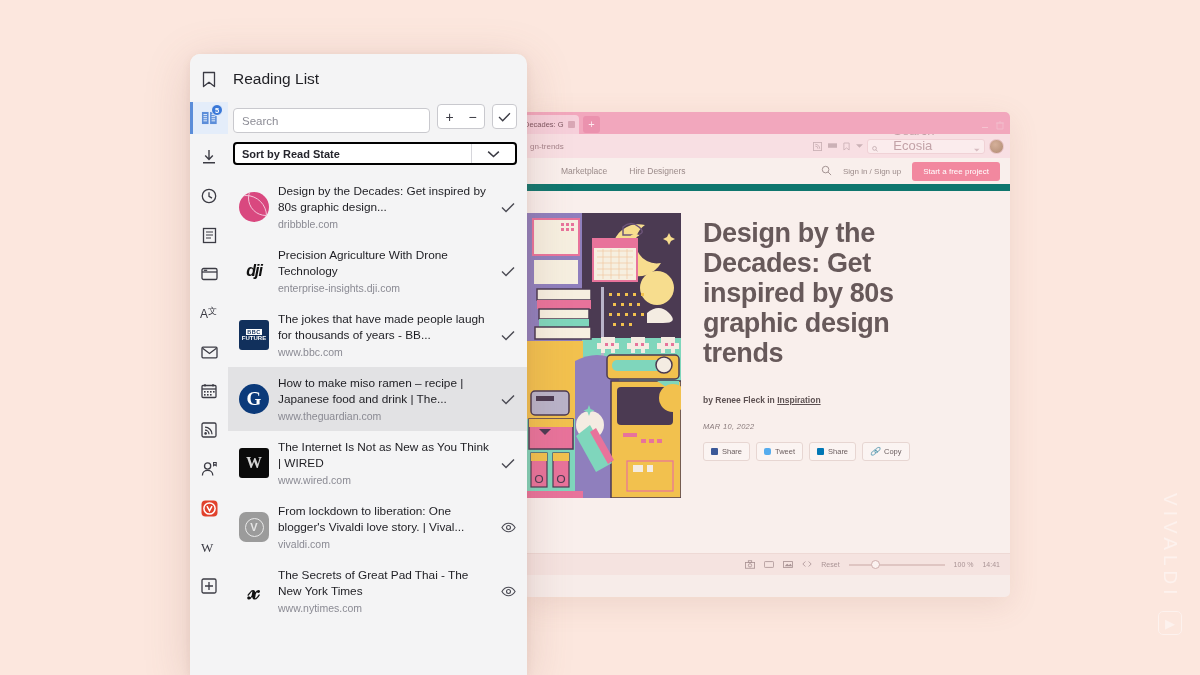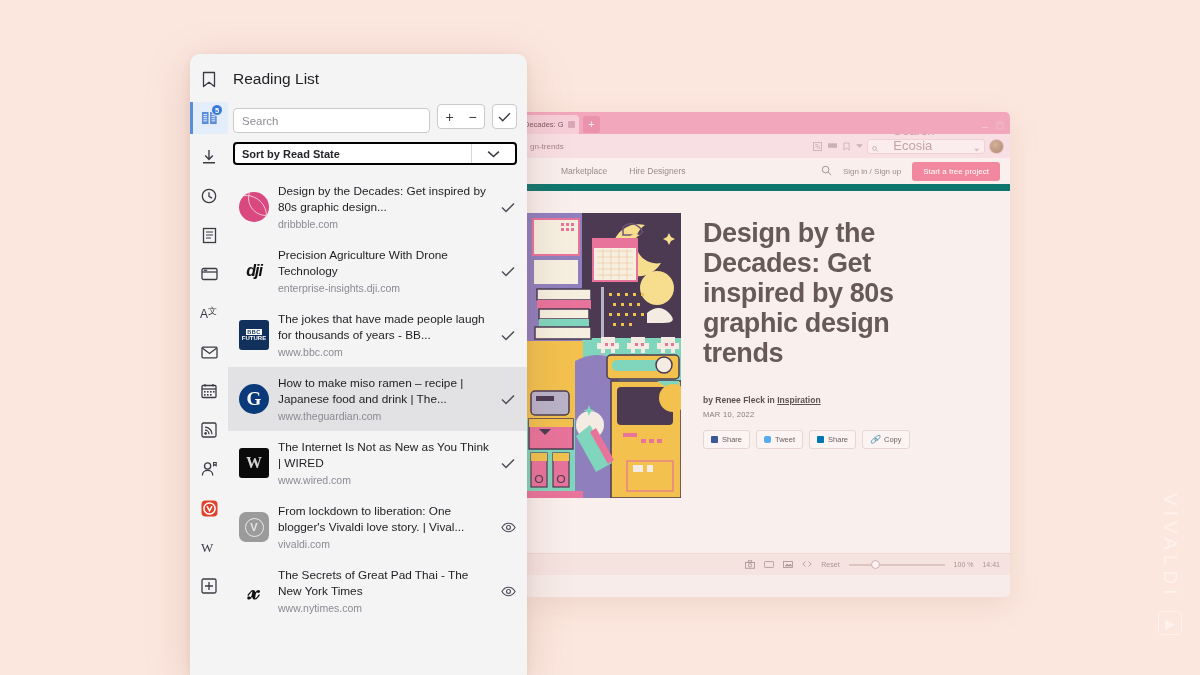--- a/index.html
+++ b/index.html
@@ -137,21 +137,21 @@
   .art-title {
     font-size: 27px;
     line-height: 1.11;
     font-weight: bold;
     color: #67595a;
     letter-spacing: -0.4px;
     max-width: 215px;
   }
   .art-by { margin-top: 26px; font-size: 8.5px; color: #5d5152; font-weight: bold; }
   .art-by u { text-decoration: underline; }
-  .art-date { margin-top: 5px; font-size: 7.5px; color: #8a7b7c; letter-spacing: .3px; }
+  .art-date { margin-top: 17px; font-size: 7.5px; color: #8a7b7c; letter-spacing: .3px; font-style: italic; }
   .share-row { margin-top: 11px; display: flex; gap: 6px; }
   .share-btn {
     border: 1px solid #e7d6d2;
     border-radius: 3px;
     background: #fbf4f2;
     font-size: 7.5px;
     color: #6d6061;
     padding: 4px 7px;
     display: flex; align-items: center; gap: 4px;
   }

